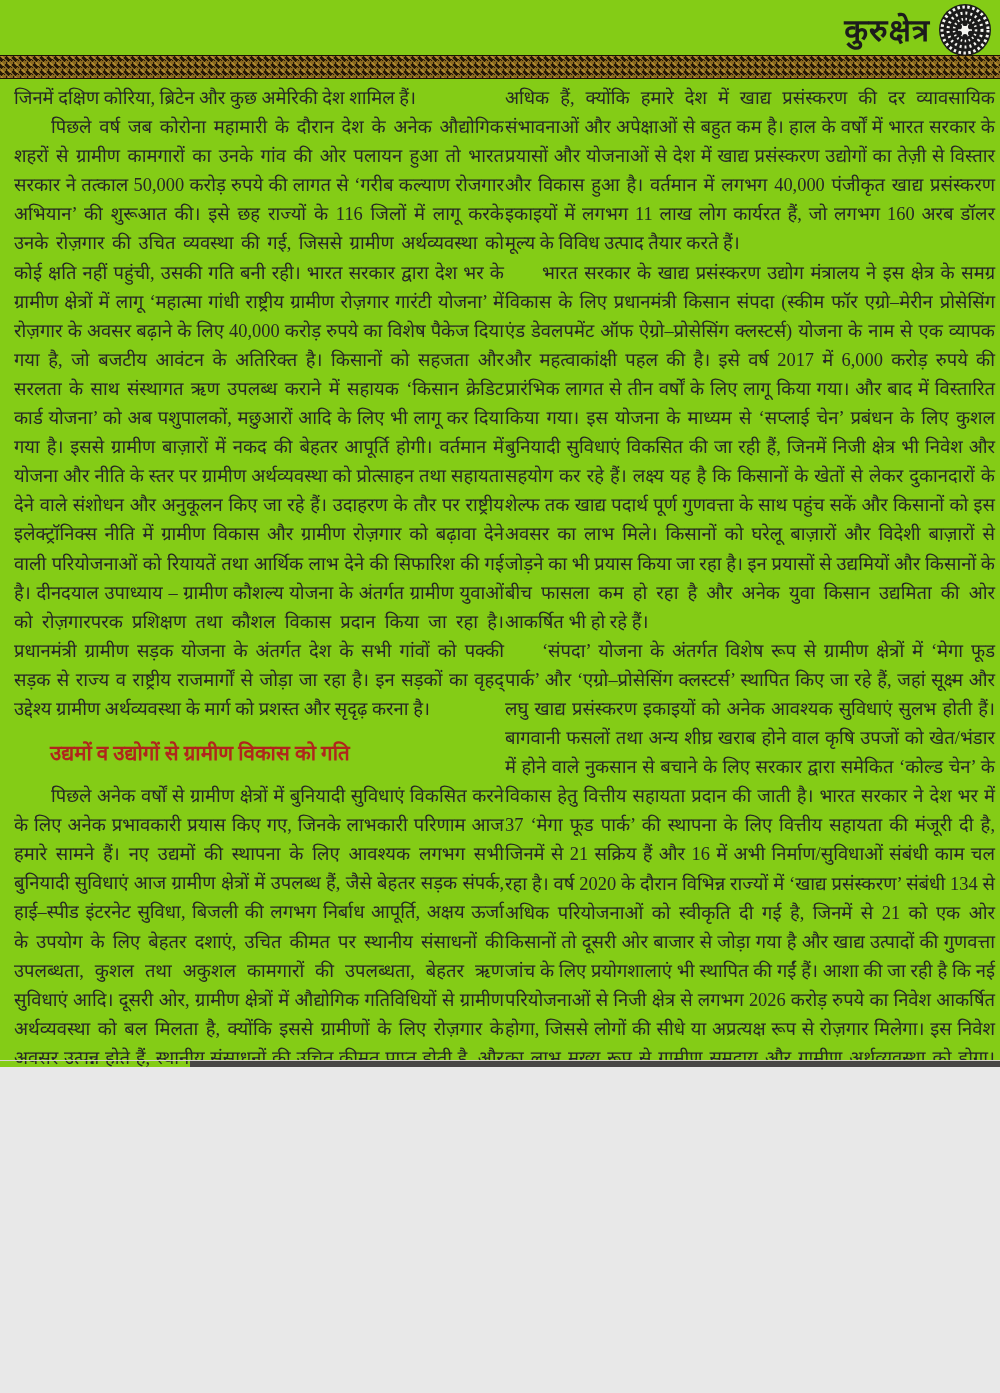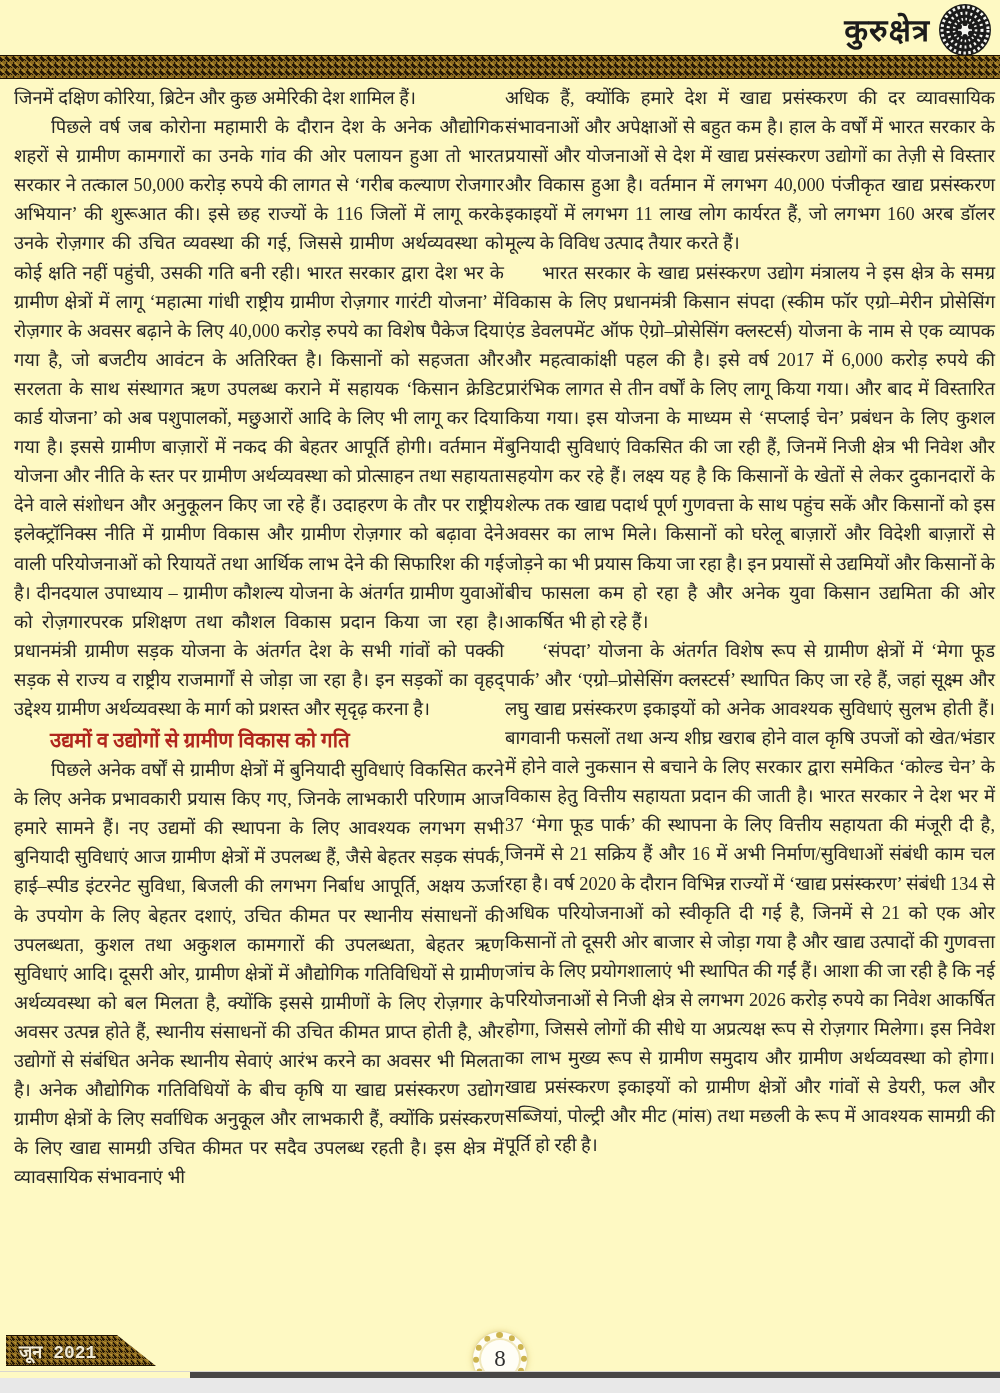--- a/index.html
+++ b/index.html
@@ -2,23 +2,23 @@
 <html lang="hi"><head>
 <meta charset="utf-8">
 <style>
   html,body{margin:0;padding:0;}
   body{
     background:#e8e8e8;
     font-family:"Liberation Serif","DejaVu Serif",serif;
   }
   .page{
     position:relative;
-    width:1000px;height:1378px;
+    width:1000px;height:1067px;
     margin:0 auto;
-    background:#fef9c3;
+    background:#84cc16;
     overflow:hidden;
   }
 
   
   .masthead{position:absolute;top:0;left:0;right:0;height:55px;}
   .logo-text{
     position:absolute;top:8px;right:70px;
     font-size:31px;font-weight:bold;color:#1c1c1c;
     letter-spacing:1px;
     font-family:"Liberation Serif","DejaVu Serif",serif;
@@ -44,21 +44,21 @@
   .col{flex:1;min-width:0;}
   .col p{
     margin:0;
     font-size:18.4px;line-height:29.1px;
     text-align:justify;
     color:#262626;
     text-indent:37px;
   }
   .col p.noindent{text-indent:0;}
   .section-heading{
-    margin:1px 0;
+    margin:14px 0;
     padding-left:36px;
     font-size:20.5px;line-height:30px;
     font-weight:bold;
     color:#b0261d;
   }
 
   
   .issue-banner{
     position:absolute;left:6px;top:1335px;
     width:150px;height:29px;

